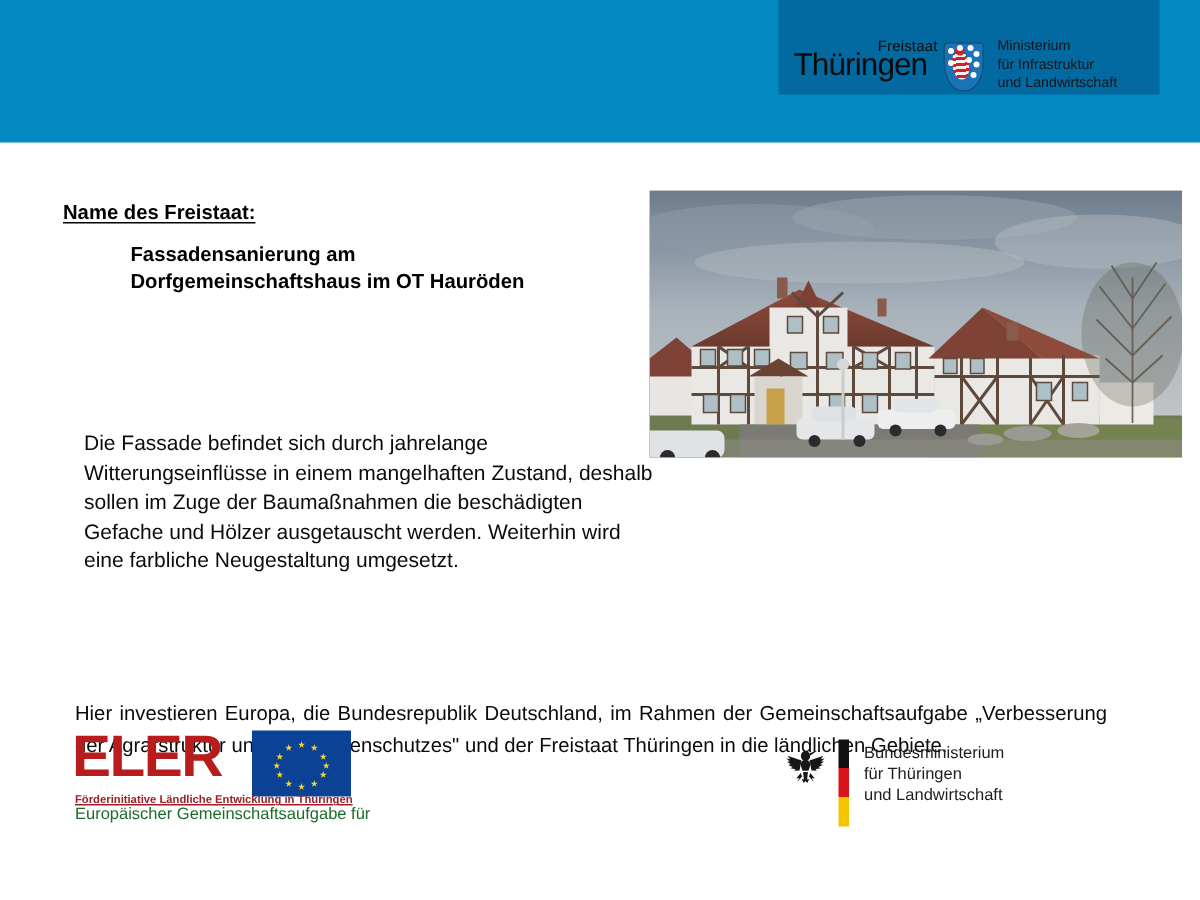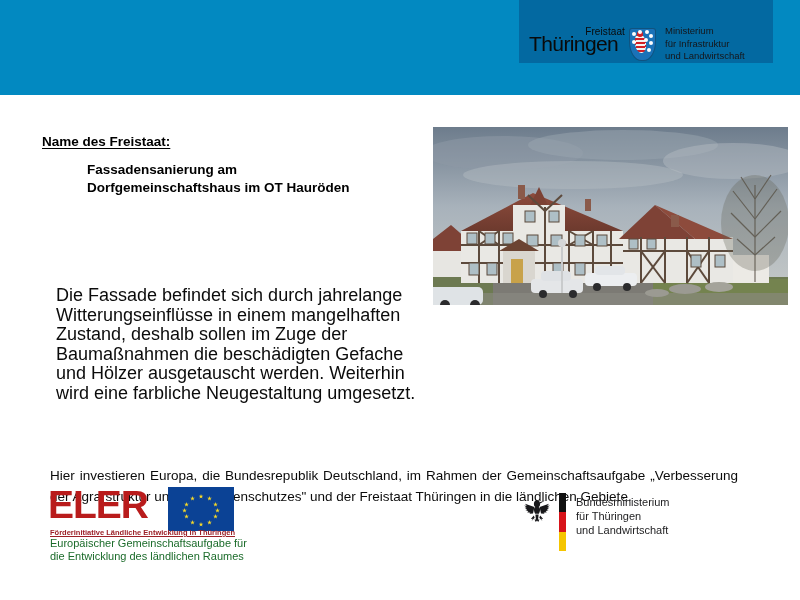--- a/index.html
+++ b/index.html
@@ -140,21 +140,21 @@
     font-weight: bold;
     color: #000;
     line-height: 18px;
     margin-left: 45px;
   }
 
   .desc-body {
     position: absolute;
     left: 56px; top: 191px;
     width: 380px;
-    font-size: 18px;
+    font-size: 14px;
     color: #0b0b0b;
     line-height: 19.5px;
   }
 
   .funding-note {
     position: absolute;
     left: 50px; top: 322px;
     width: 688px;
     font-size: 13.5px;
     color: #0b0b0b;
@@ -456,21 +456,20 @@
       <div class="eu-star" style="left:16px;   top:27px;"></div>
       <div class="eu-star" style="left:14px;   top:21px;"></div>
       <div class="eu-star" style="left:16px;   top:15px;"></div>
       <div class="eu-star" style="left:22px;   top:9px;"></div>
     </div>
 
     <span class="eler-sub-red">Förderinitiative Ländliche Entwicklung in Thüringen</span>
 
     <div class="eler-sub-green">
       <div>Europäischer Gemeinschaftsaufgabe für</div>
-      <div>die Entwicklung des ländlichen Raumes</div>
     </div>
   </div>
 
   <div class="bmel">
     <svg class="eagle" viewBox="0 0 28 30" xmlns="http://www.w3.org/2000/svg">
       <g fill="#17171a">
         <ellipse cx="14" cy="9" rx="3.1" ry="3.4"></ellipse>
         <path d="M16.6 7.2 L22 5.4 L17.2 8.6 Z"></path>
         <path d="M14 11.5 c-1.6 0 -2.7 1 -3 2.3 c-.3 1.6 .3 3.4 1.1 5 h3.8 c.8 -1.6 1.4 -3.4 1.1 -5 c-.3 -1.3 -1.4 -2.3 -3 -2.3 z"></path>
         <path d="M11.4 12 L2 8.8 l1.8 2.2 l-2.6 -.4 l2.4 2 l-2 .2 l2.6 1.7 l-1.8 .5 l3 1.3 l-1.4 .9 l3.4 .6 l-1 1 l3.6 -.2 z"></path>

